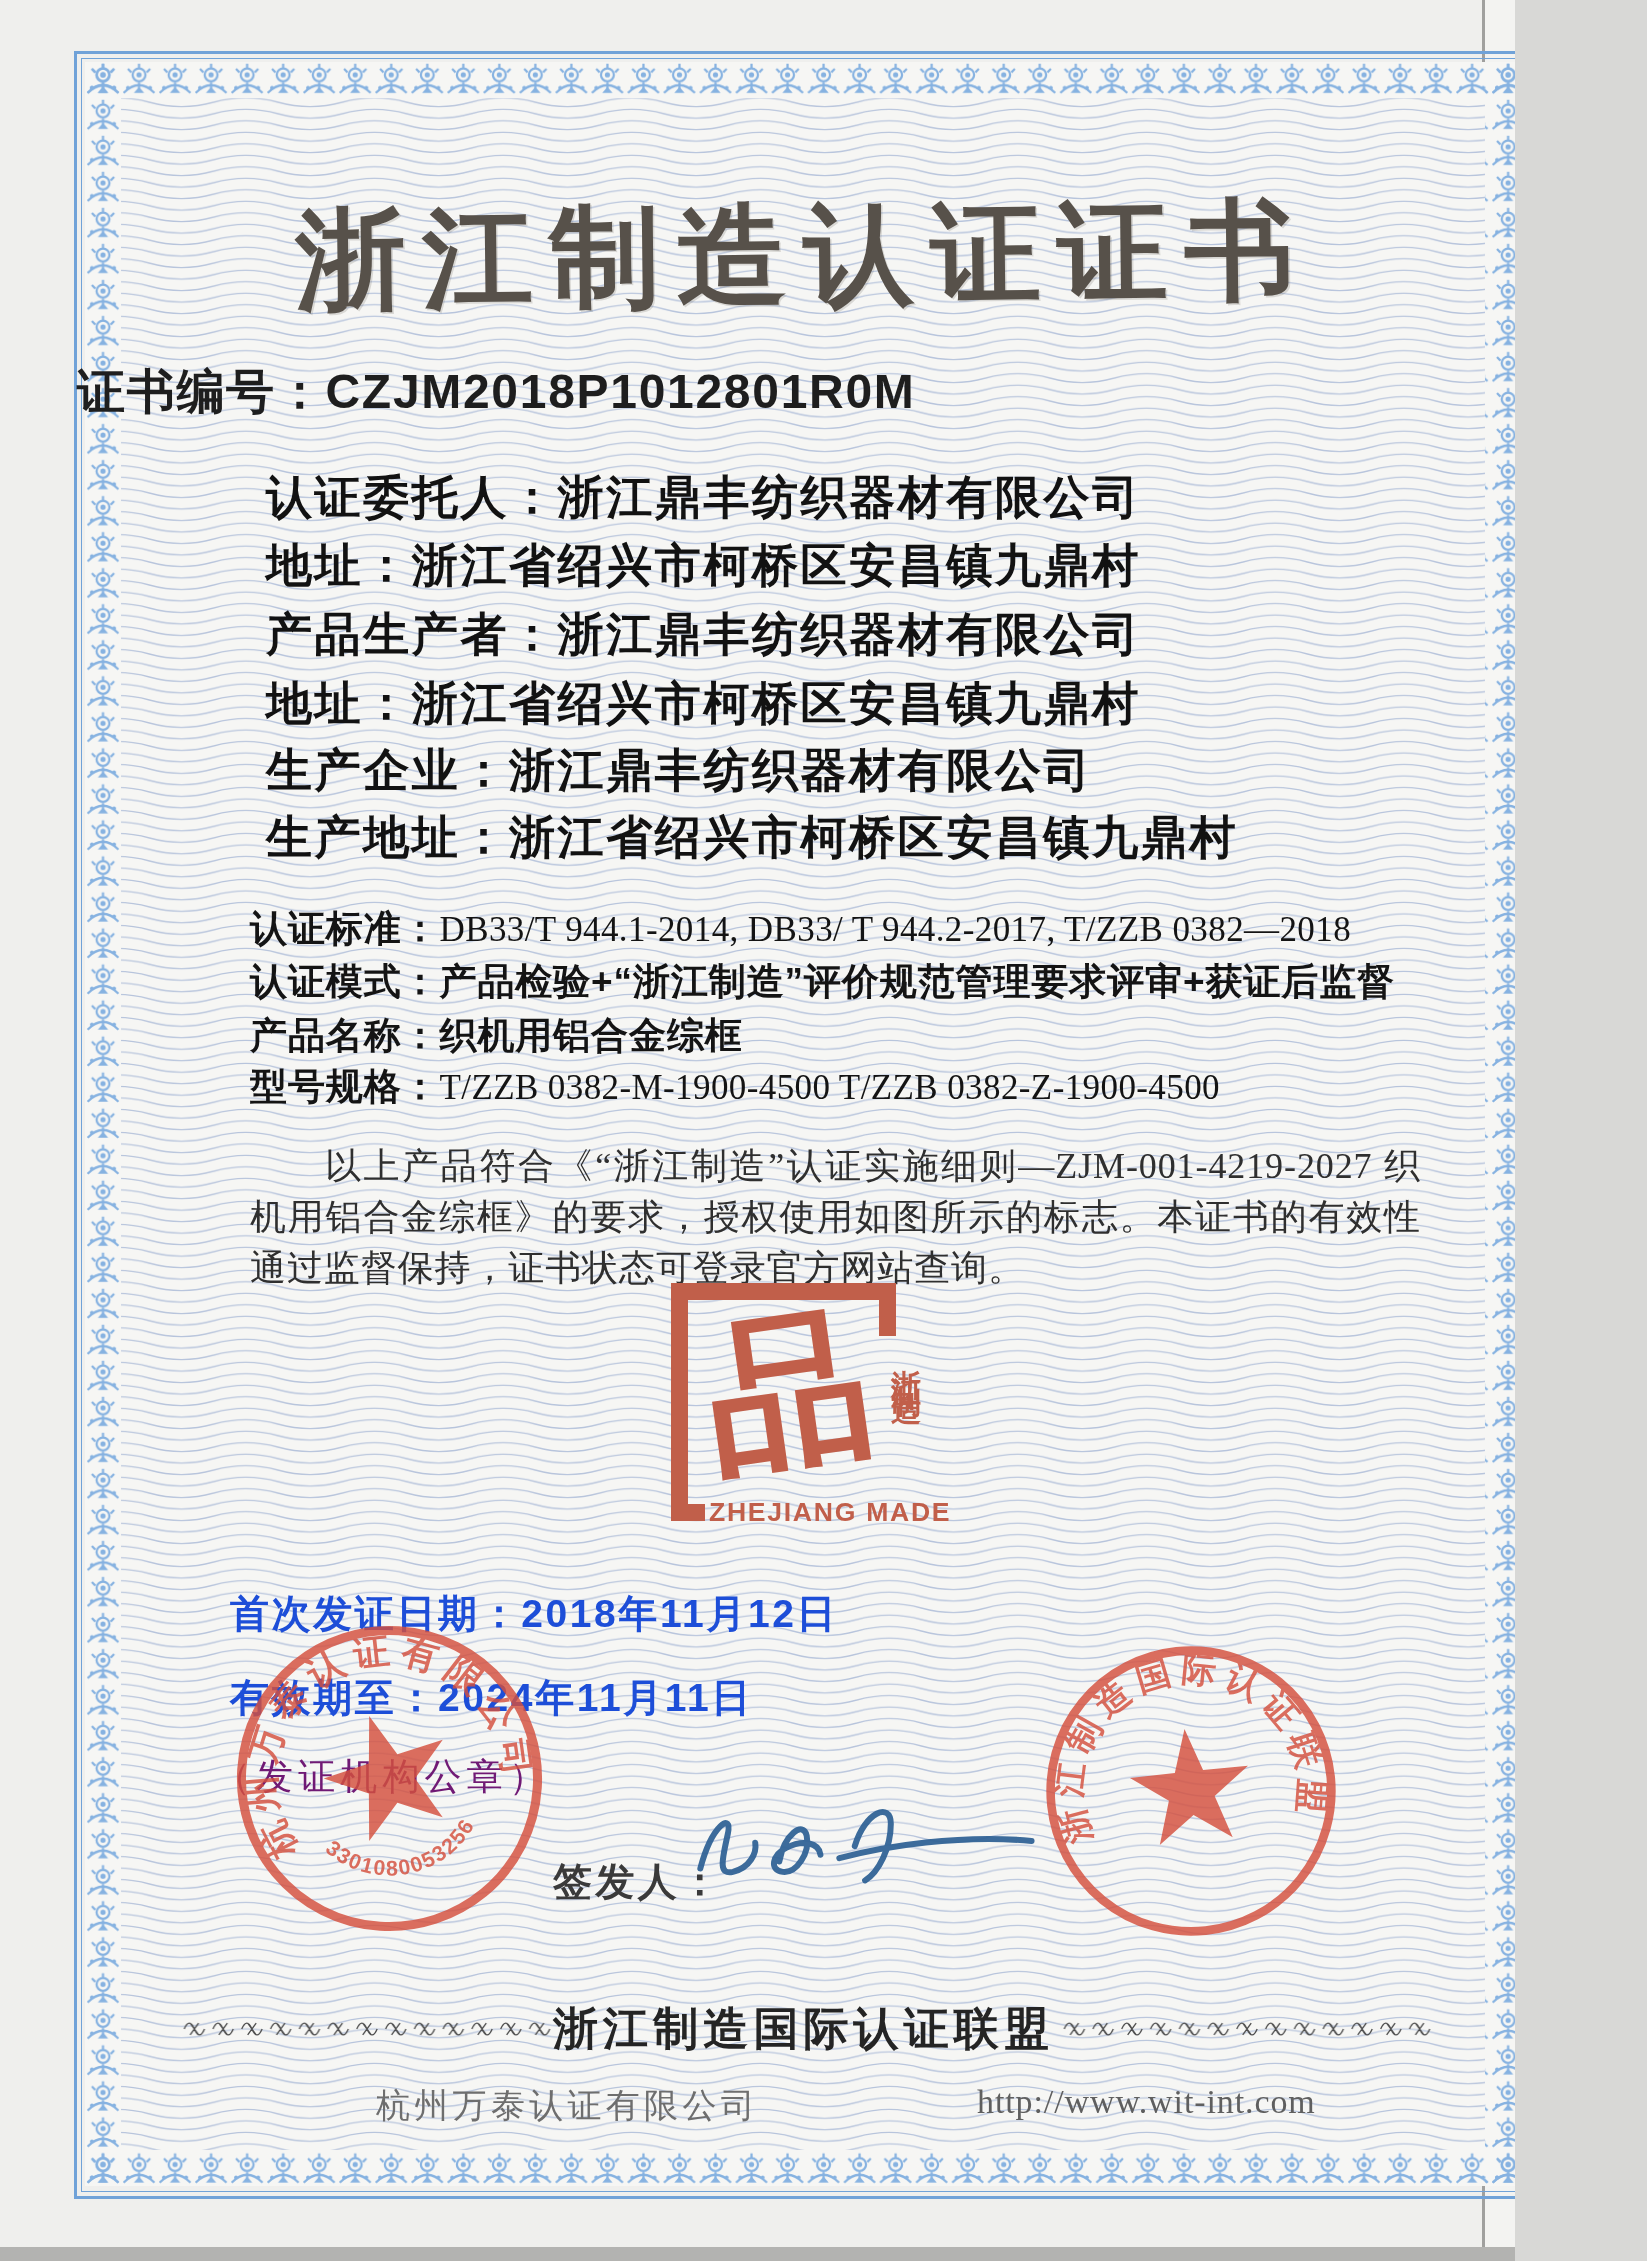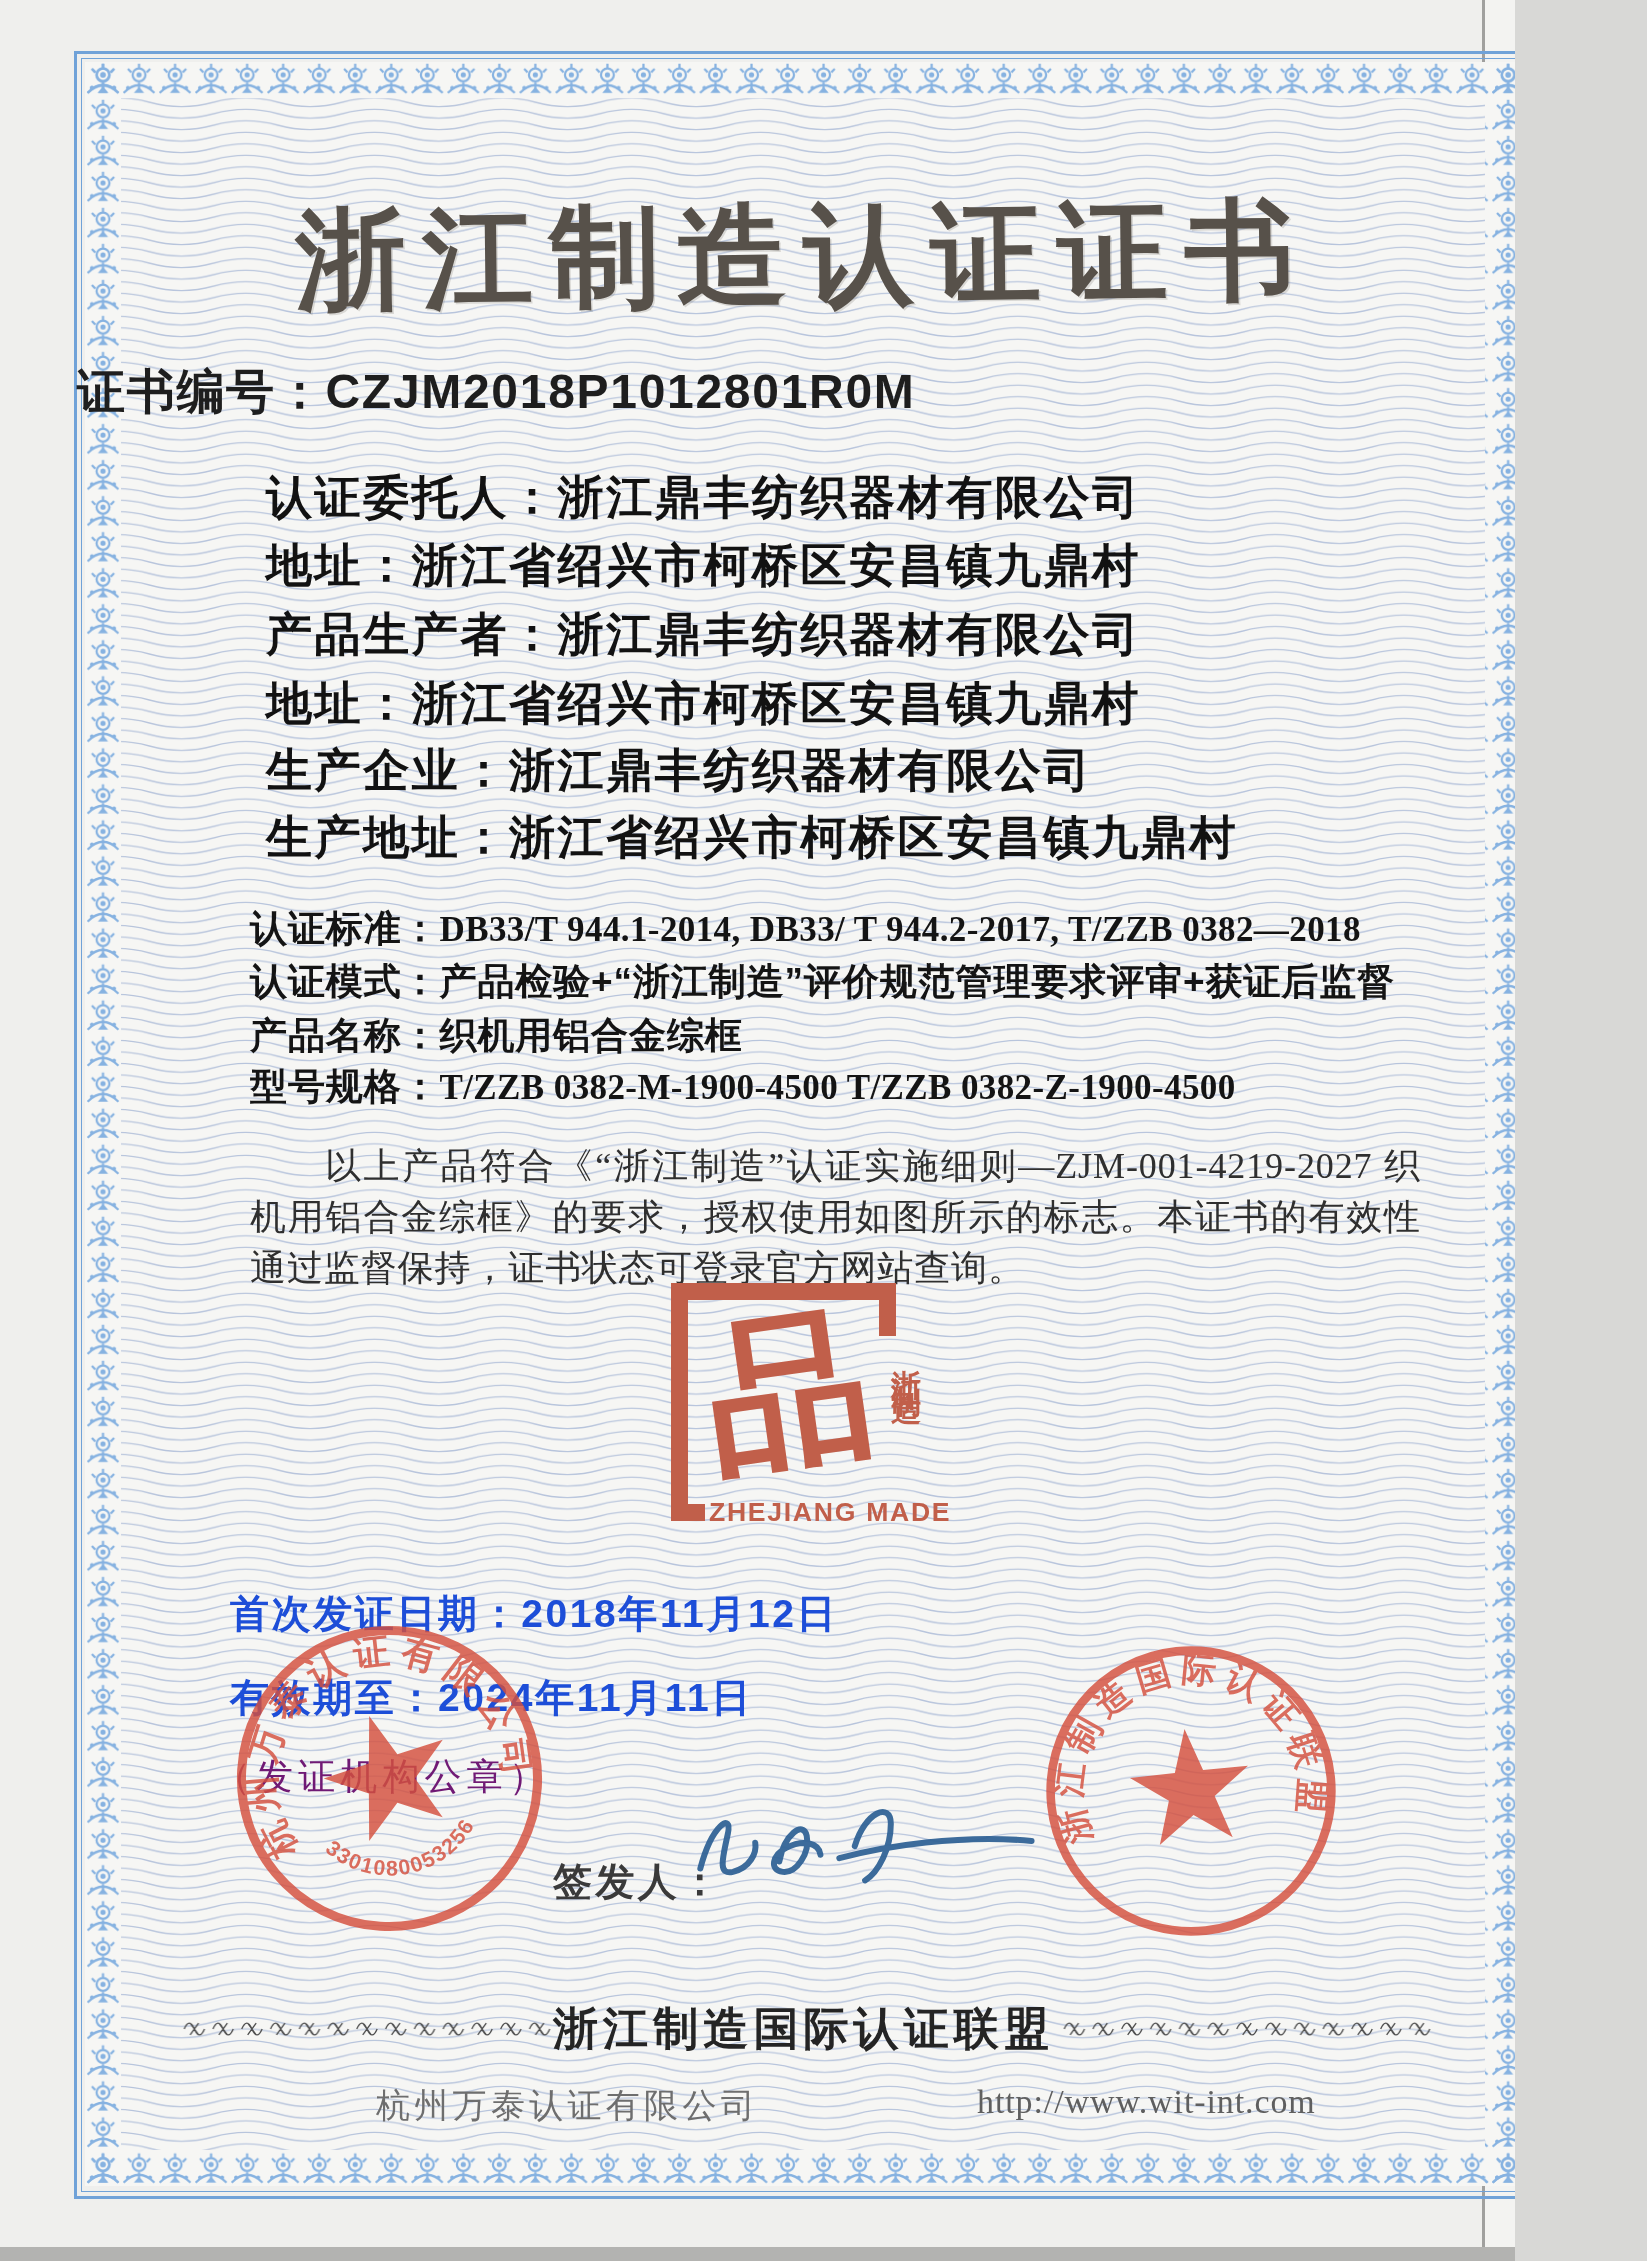--- a/index.html
+++ b/index.html
@@ -19,21 +19,21 @@
   
   .title { position:absolute; left:77px; top:182px; width:1453px; text-align:center;
            font-family:"DejaVu Serif", serif; font-weight:bold; font-size:110px; letter-spacing:17px;
            color:#57514a; transform:rotate(-0.6deg); text-shadow:1.7px 1.7px 0 rgba(87,81,74,.18); }
   .certno { position:absolute; left:77px; top:347px; width:1453px; 
             font-size:48px; font-weight:bold; color:#1e1e1e; letter-spacing:1.7px;margin-top:13px; }
   .field-row { position:absolute; left:266px; font-size:46px; font-weight:bold; color:#121212; letter-spacing:2.6px; white-space:nowrap; }
   .f0{top:467px}.f1{top:535px}.f2{top:604px}.f3{top:673px}.f4{top:740px}.f5{top:807px}
   .spec-row { position:absolute; left:250px; font-size:37px; font-weight:bold; color:#141414; letter-spacing:0.9px; white-space:nowrap; }
   .s0{top:904px}.s1{top:957px}.s2{top:1011px}.s3{top:1062px}
-  .val-serif { font-family:"Liberation Serif", serif; font-size:35px; font-weight:700; letter-spacing:0.4px; }
+  .val-serif { font-family:"Liberation Serif", serif; font-size:35px; font-weight:400; letter-spacing:0.4px; }
   .statement { position:absolute; left:250px; top:1141px; width:1171px; font-family:"Liberation Serif", serif;
                font-size:36px; line-height:51px; color:#2f2f2f; text-indent:75px; letter-spacing:0.9px; text-align:justify; }
 
   
   .logo { position:absolute; left:671px; top:1283px; width:257px; height:245px; color:#c15f4a; }
   .logo-top   { position:absolute; left:0; top:0; width:225px; height:17px; background:currentColor; }
   .logo-left  { position:absolute; left:0; top:0; width:17px; height:238px; background:currentColor; }
   .logo-rstub { position:absolute; left:208px; top:0; width:17px; height:53px; background:currentColor; }
   .logo-bstub { position:absolute; left:0; top:221px; width:34px; height:17px; background:currentColor; }
   .logo-mark  { position:absolute; left:26px; top:20.6px; width:182px; text-align:center; font-family:"DejaVu Serif", serif;

